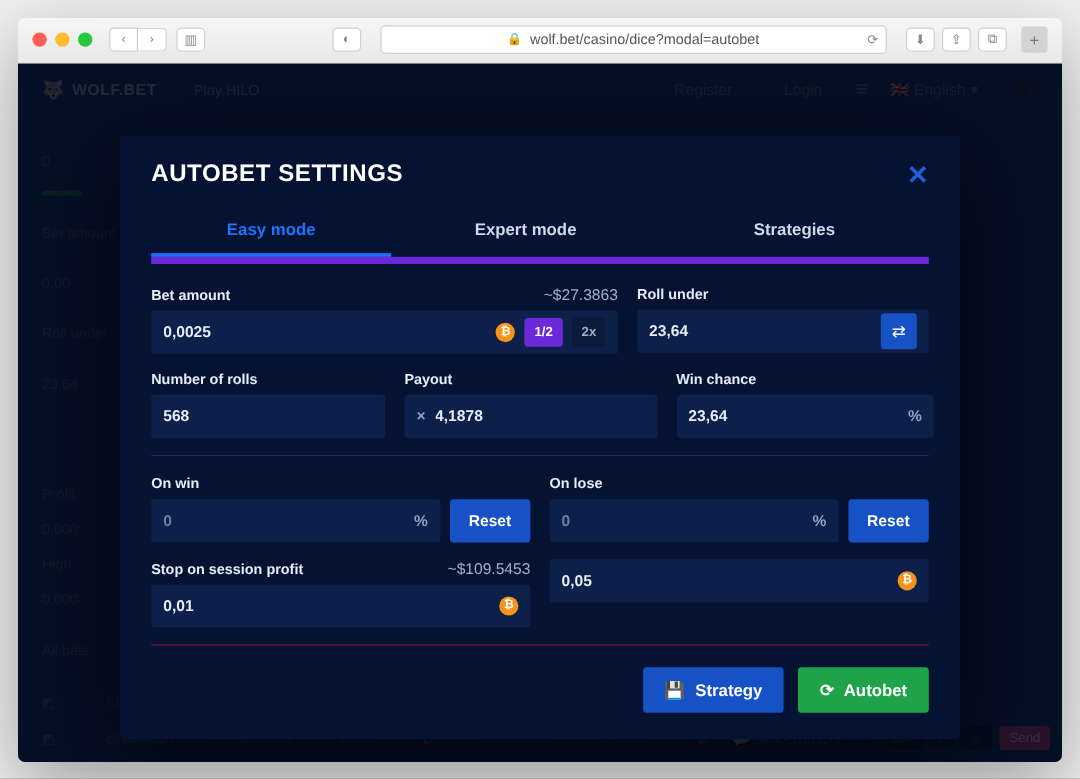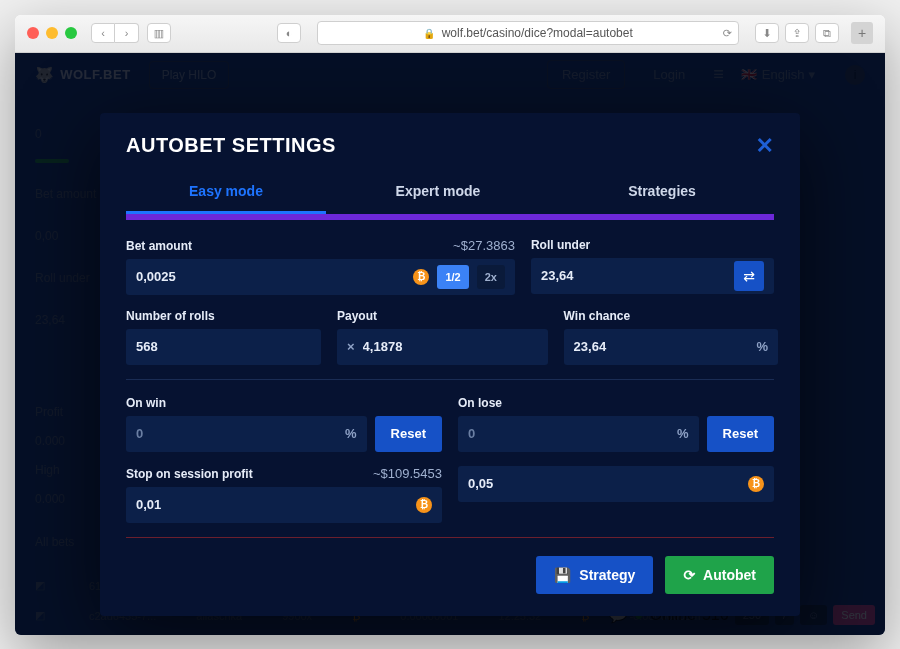--- a/index.html
+++ b/index.html
@@ -61,21 +61,21 @@
   .lbl-row{display:flex;justify-content:space-between;align-items:baseline}
   .lbl { font-size:12px; font-weight:700; color:#e6ecf8;}
   .sub { font-size:13px; color:#9fb0cf;}
 
   .field { height:36px; background:#0c2049; border-radius:3px; display:flex; align-items:center; padding:0 10px; font-size:13px; color:#e6ecf8; gap:8px;}
   .field input { background:transparent; border:none; outline:none; color:#e6ecf8; font-size:13px; flex:1; font-weight:600;}
   .field .suffix { color:#8fa2c6; font-weight:700; font-size:13px;}
 
   .btc { width:16px;height:16px;border-radius:50%;background:#f7931a;display:inline-flex;align-items:center;justify-content:center;color:#fff;font-size:10px;font-weight:800;}
   .mini-btn { height:24px; padding:0 8px; background:#0a1a3a; border-radius:3px; color:#9fb0cf; font-size:11px; font-weight:700; display:flex;align-items:center;}
-  .mini-btn.primary{background:#3b82f6;color:#fff}
+  .mini-btn.primary{background:#6d28d9;color:#fff}
   .swap-btn { width:30px;height:30px;border-radius:3px;background:#1651c6;display:flex;align-items:center;justify-content:center;color:#fff;font-size:14px;margin-left:auto;}
 
   .reset-btn { height:36px; padding:0 16px; background:#1651c6; color:#fff; font-weight:700; font-size:13px; border-radius:3px; display:flex; align-items:center;}
 
   .hr { height:1px; background:#1a2c54; margin:6px 0 16px;}
   .hr-red { height:1px; background:#6b1f2d; margin:4px 0 18px;}
 
   .modal-foot { display:flex; justify-content:flex-end; gap:12px;}
   .foot-btn { height:38px; padding:0 18px; border-radius:3px; display:flex; align-items:center; gap:8px; font-weight:800; font-size:14px; color:#fff;}
   .foot-btn.blue{background:#1651c6}

